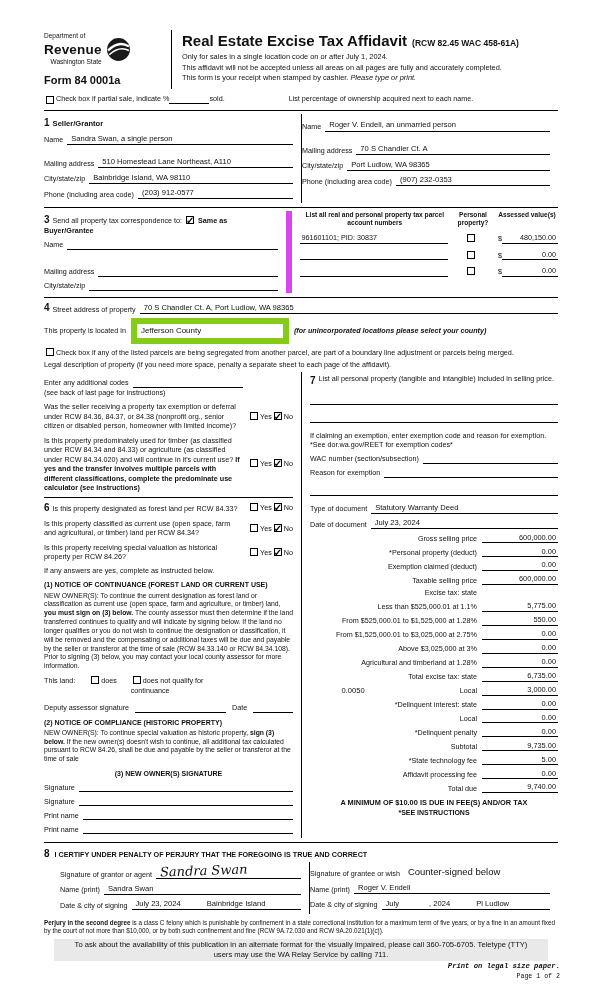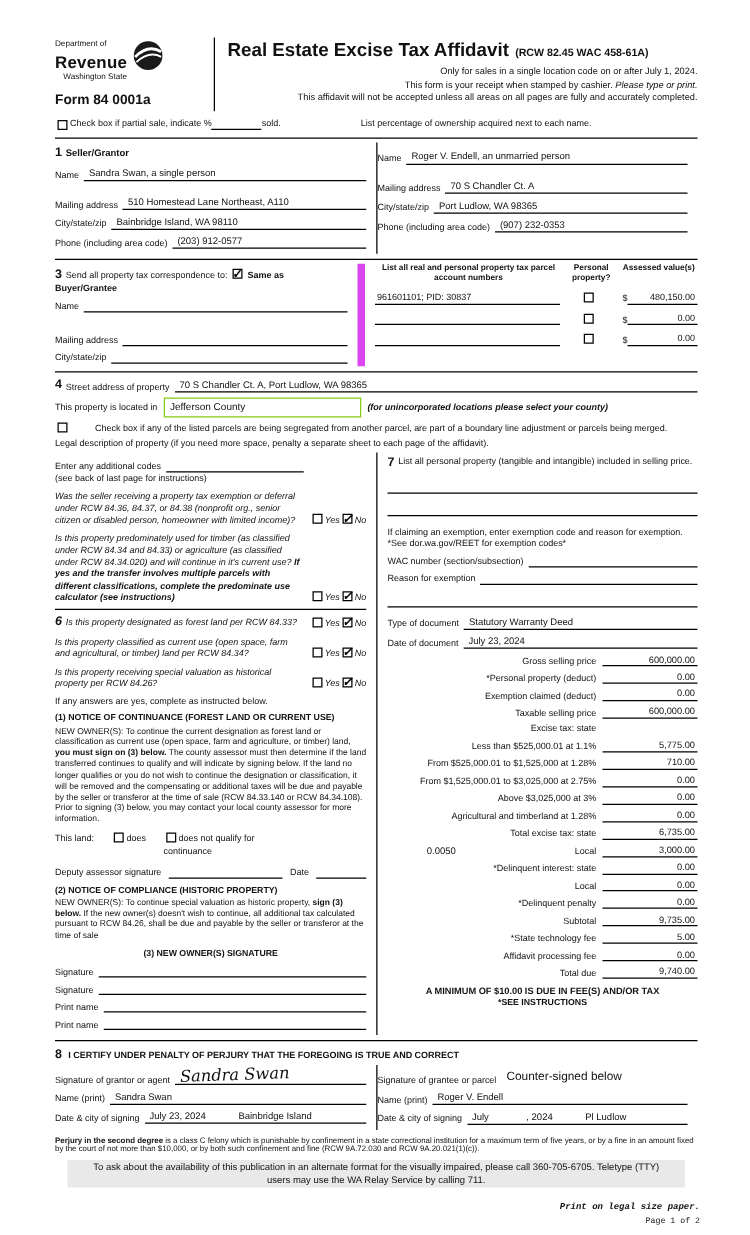--- a/index.html
+++ b/index.html
@@ -9,32 +9,32 @@
   .b { font-weight:bold; } .i { font-style:italic; }
   .rule { border-top:1px solid #000; margin:4px 0 3px; height:0; }
   .num { font-weight:bold; font-size:10px; margin-right:3px; }
   .cb { display:inline-block; width:8px; height:8px; border:1px solid #000; vertical-align:-1px; position:relative; margin:0 2px; flex:none; }
   .cb.checked::after { content:"✓"; position:absolute; left:-1px; top:-3px; font-size:10px; font-weight:bold; color:#000; }
   .blank { display:inline-block; border-bottom:1px solid #000; height:8px; vertical-align:bottom; }
   .w40 { width:40px; }
   
   .header { display:flex; gap:10px; }
   .hleft { width:128px; border-right:1.5px solid #000; padding:2px 8px 2px 0; }
-  .logo { display:flex; gap:4px; }
+  .logo { display:flex; align-items:center; gap:4px; }
   .logo-text { text-align:left; }
   .dept { font-size:6.5px; }
   .rev { font-size:13.5px; font-weight:bold; letter-spacing:0.2px; }
   .wstate { font-size:6.5px; text-align:right; }
   .logo-mark { width:25px; height:25px; flex:none; }
   .form-number { font-size:11px; font-weight:bold; margin-top:6px; }
   .hright { flex:1; padding-top:1px; }
   .title-line { white-space:nowrap; }
   .title { font-size:15px; font-weight:bold; }
   .rcw { font-size:8.5px; font-weight:bold; margin-left:3px; }
-  .hnote { font-size:7.4px; margin-top:1px;text-align:right; }
+  .hnote { font-size:7.4px; margin-top:1px; }
   
   .partial { display:flex; align-items:flex-end; margin-top:5px; padding-bottom:2px; }
   .ownote { margin-left:64px; }
   
   .grid2 { display:grid; grid-template-columns:1fr 1fr; }
   .pr { border-left:1px solid #000; padding-left:8px; }
   .party { padding:2px 8px 4px 0; }
   .sechead { margin-bottom:2px; }
   .sect-title { font-weight:bold; font-size:7.6px; }
   .fline { display:flex; align-items:flex-end; margin-top:4.5px; }
@@ -47,31 +47,31 @@
   .s3right { border-left:6px solid #d946ef; padding:0 0 2px 8px; }
   .pth { display:flex; align-items:flex-start; text-align:center; font-weight:bold; font-size:6.6px; line-height:1.2; }
   .pth1 { flex:1; } .pth2 { width:46px; } .pth3 { width:62px; }
   .ptr { display:flex; align-items:flex-end; margin-top:6px; }
   .pnum { flex:1; border-bottom:1px solid #000; padding:0 2px; min-height:9px; }
   .pchk { width:46px; text-align:center; }
   .pcur { width:8px; text-align:right; }
   .pval { width:56px; border-bottom:1px solid #000; text-align:right; padding-right:2px; min-height:9px; }
   
   .county-row { display:flex; align-items:center; gap:5px; margin-top:4px; }
-  .county-box { display:inline-block; border:1px solid #84cc16; min-width:158px; padding:1.5px 4px; font-size:8px; }
-  .cline { display:flex; align-items:flex-start; margin-top:4px;gap:20px; }
+  .county-box { display:inline-block; border:6px solid #84cc16; min-width:158px; padding:1.5px 4px; font-size:8px; }
+  .cline { display:flex; align-items:flex-start; margin-top:4px; }
   .legal-label { margin-top:3px; }
   .exhibit-box { border:1.5px solid #000; height:50px; margin-top:2px; padding:4px 6px; }
   .exhibit { font-family:"Liberation Serif", serif; font-weight:bold; font-size:11px; letter-spacing:0.5px; }
   
   .cols { display:grid; grid-template-columns:1fr 1fr; margin-top:2px; }
   .colL { padding:2px 8px 4px 0; }
   .colR { border-left:1px solid #000; padding:2px 0 4px 8px; }
   .code-box { display:inline-block; border:1px solid #000; min-width:170px; padding:1.5px 5px; font-size:7.8px; margin-left:6px; }
-  .qrow { display:flex; align-items:flex-end; margin-top:5px;font-style:italic; }
+  .qrow { display:flex; align-items:center; margin-top:5px; }
   .qtext { flex:1; padding-right:5px; }
   .yn { white-space:nowrap; flex:none; }
   .small { font-size:6.8px; line-height:1.3; }
   .t1 { margin-top:5px; font-size:7px; }
   .tc { text-align:center; }
   .landrow { display:flex; margin-top:5px; gap:14px; }
   .dep { display:flex; align-items:flex-end; margin-top:8px; }
   .depline { flex:1.6; border-bottom:1px solid #000; margin:0 6px; min-height:9px; }
   .dateline { flex:0.7; border-bottom:1px solid #000; margin-left:6px; min-height:9px; }
   .sig2 { display:grid; grid-template-columns:1fr; column-gap:14px; }
@@ -79,21 +79,21 @@
   
   .trow { display:flex; align-items:flex-end; margin-top:3.2px; }
   .trate { width:86px; text-align:center; font-size:7.6px; }
   .tlabel { flex:1; text-align:right; white-space:nowrap; }
   .tvalue { width:76px; border-bottom:1px solid #000; text-align:right; margin-left:5px; padding-right:2px; min-height:9px; font-size:7.4px; }
   .nv { border-bottom:none; }
   .minnote { text-align:center; font-weight:bold; font-size:7.4px; margin-top:5px; }
   .seeinstr { text-align:center; font-weight:bold; font-size:7px; }
   
   .s8head { margin-top:4px; }
-  .s8grid { display:grid; grid-template-columns:1fr 1fr; margin-top:1px; }
+  .s8grid { display:grid; grid-template-columns:1fr 1fr; margin-top:1px;margin-left:16px; }
   .s8col { padding:0 8px 4px 0; }
   .script { font-family:"DejaVu Serif", serif; font-style:italic; font-size:13px; line-height:0.8; display:inline-block; transform:rotate(-2deg); }
   .counter { font-weight:normal; font-size:9.5px; border-bottom:none; }
   .gapx { display:inline-block; width:26px; }
   .gapy { display:inline-block; width:30px; }
   
   .perjury { font-size:6.3px; margin-top:5px; line-height:1.25; }
   .access { font-size:7.6px; background:#e9e9e9; text-align:center; margin:4px 10px 0; padding:1px 14px; }
   .fright { position:absolute; right:40px; bottom:6px; text-align:right;font-family:Liberation Mono, monospace; }
   .legalsize { font-size:7.2px; font-weight:bold; font-style:italic; }
@@ -119,22 +119,22 @@
         </svg>
       </div>
       <div class="form-number">Form 84 0001a</div>
     </div>
     <div class="hright">
       <div class="title-line">
         <span class="title">Real Estate Excise Tax Affidavit</span>
         <span class="rcw">(RCW 82.45 WAC 458-61A)</span>
       </div>
       <div class="hnote">Only for sales in a single location code on or after July 1, 2024.</div>
+      <div class="hnote">This affidavit will not be accepted unless all areas on all pages are fully and accurately completed.</div>
       <div class="hnote"><span>This form is your receipt when stamped by cashier.</span> <span class="i">Please type or print.</span></div>
-      <div class="hnote">This affidavit will not be accepted unless all areas on all pages are fully and accurately completed.</div>
     </div>
   </div>
 
   <div class="partial">
     <span class="cb"></span>
     <span>Check box if partial sale, indicate %</span>
     <span class="blank w40"></span>
     <span>sold.</span>
     <span class="ownote">List percentage of ownership acquired next to each name.</span>
   </div>
@@ -371,21 +371,21 @@
         <div class="trow">
             <span class="tlabel">Excise tax: state</span>
             <span class="tvalue nv"></span>
           </div>
         <div class="trow">
             <span class="tlabel">Less than $525,000.01 at 1.1%</span>
             <span class="tvalue">5,775.00</span>
           </div>
         <div class="trow">
             <span class="tlabel">From $525,000.01 to $1,525,000 at 1.28%</span>
-            <span class="tvalue">710.00</span>
+            <span class="tvalue">550.00</span>
           </div>
         <div class="trow">
             <span class="tlabel">From $1,525,000.01 to $3,025,000 at 2.75%</span>
             <span class="tvalue">0.00</span>
           </div>
         <div class="trow">
             <span class="tlabel">Above $3,025,000 at 3%</span>
             <span class="tvalue">0.00</span>
           </div>
         <div class="trow">
@@ -451,21 +451,21 @@
           <span class="flabel">Name (print)</span>
           <span class="fvalue">Sandra Swan</span>
         </div>
       <div class="fline">
           <span class="flabel">Date &amp; city of signing</span>
           <span class="fvalue"><span>July 23, 2024</span><span class="gapx"></span><span>Bainbridge Island</span></span>
         </div>
     </div>
     <div class="s8col pr">
       <div class="fline">
-          <span class="flabel">Signature of grantee or parcel</span>
+          <span class="flabel">Signature of grantee or wish</span>
           <span class="fvalue counter">Counter-signed below</span>
         </div>
       <div class="fline">
           <span class="flabel">Name (print)</span>
           <span class="fvalue">Roger V. Endell</span>
         </div>
       <div class="fline">
           <span class="flabel">Date &amp; city of signing</span>
           <span class="fvalue"><span>July</span><span class="gapy"></span><span>, 2024</span><span class="gapx"></span><span>Pl Ludlow</span></span>
         </div>

